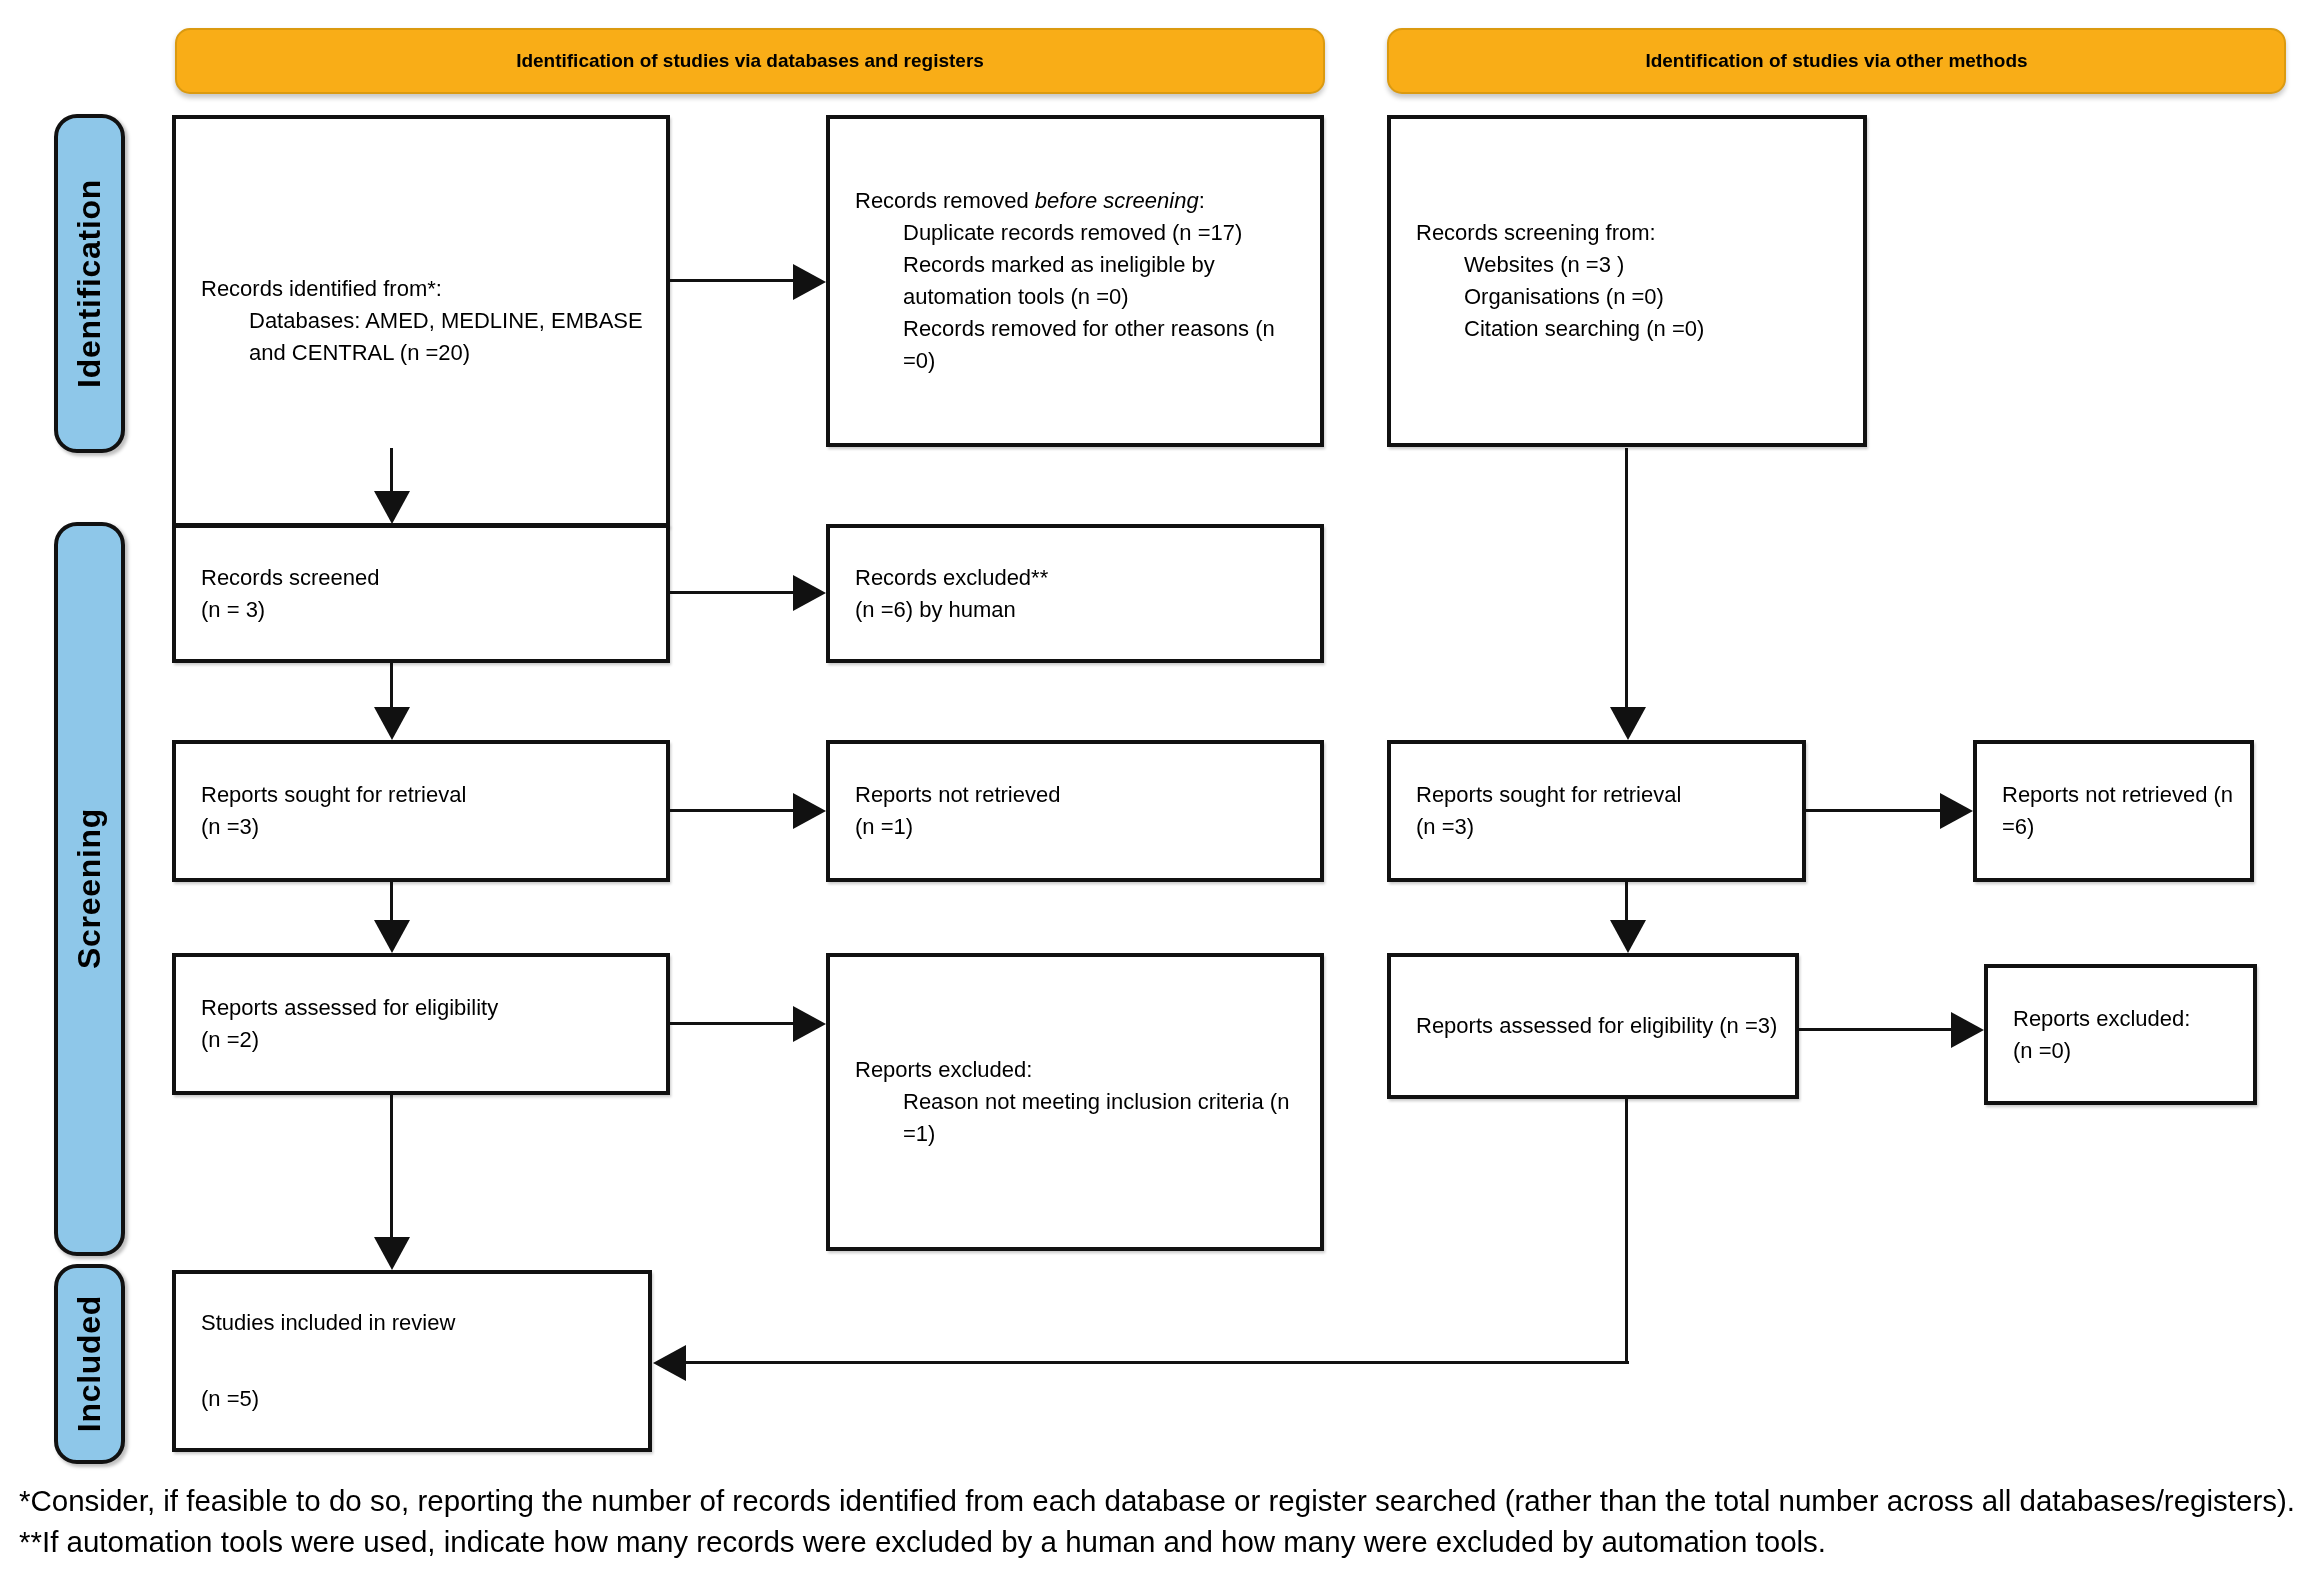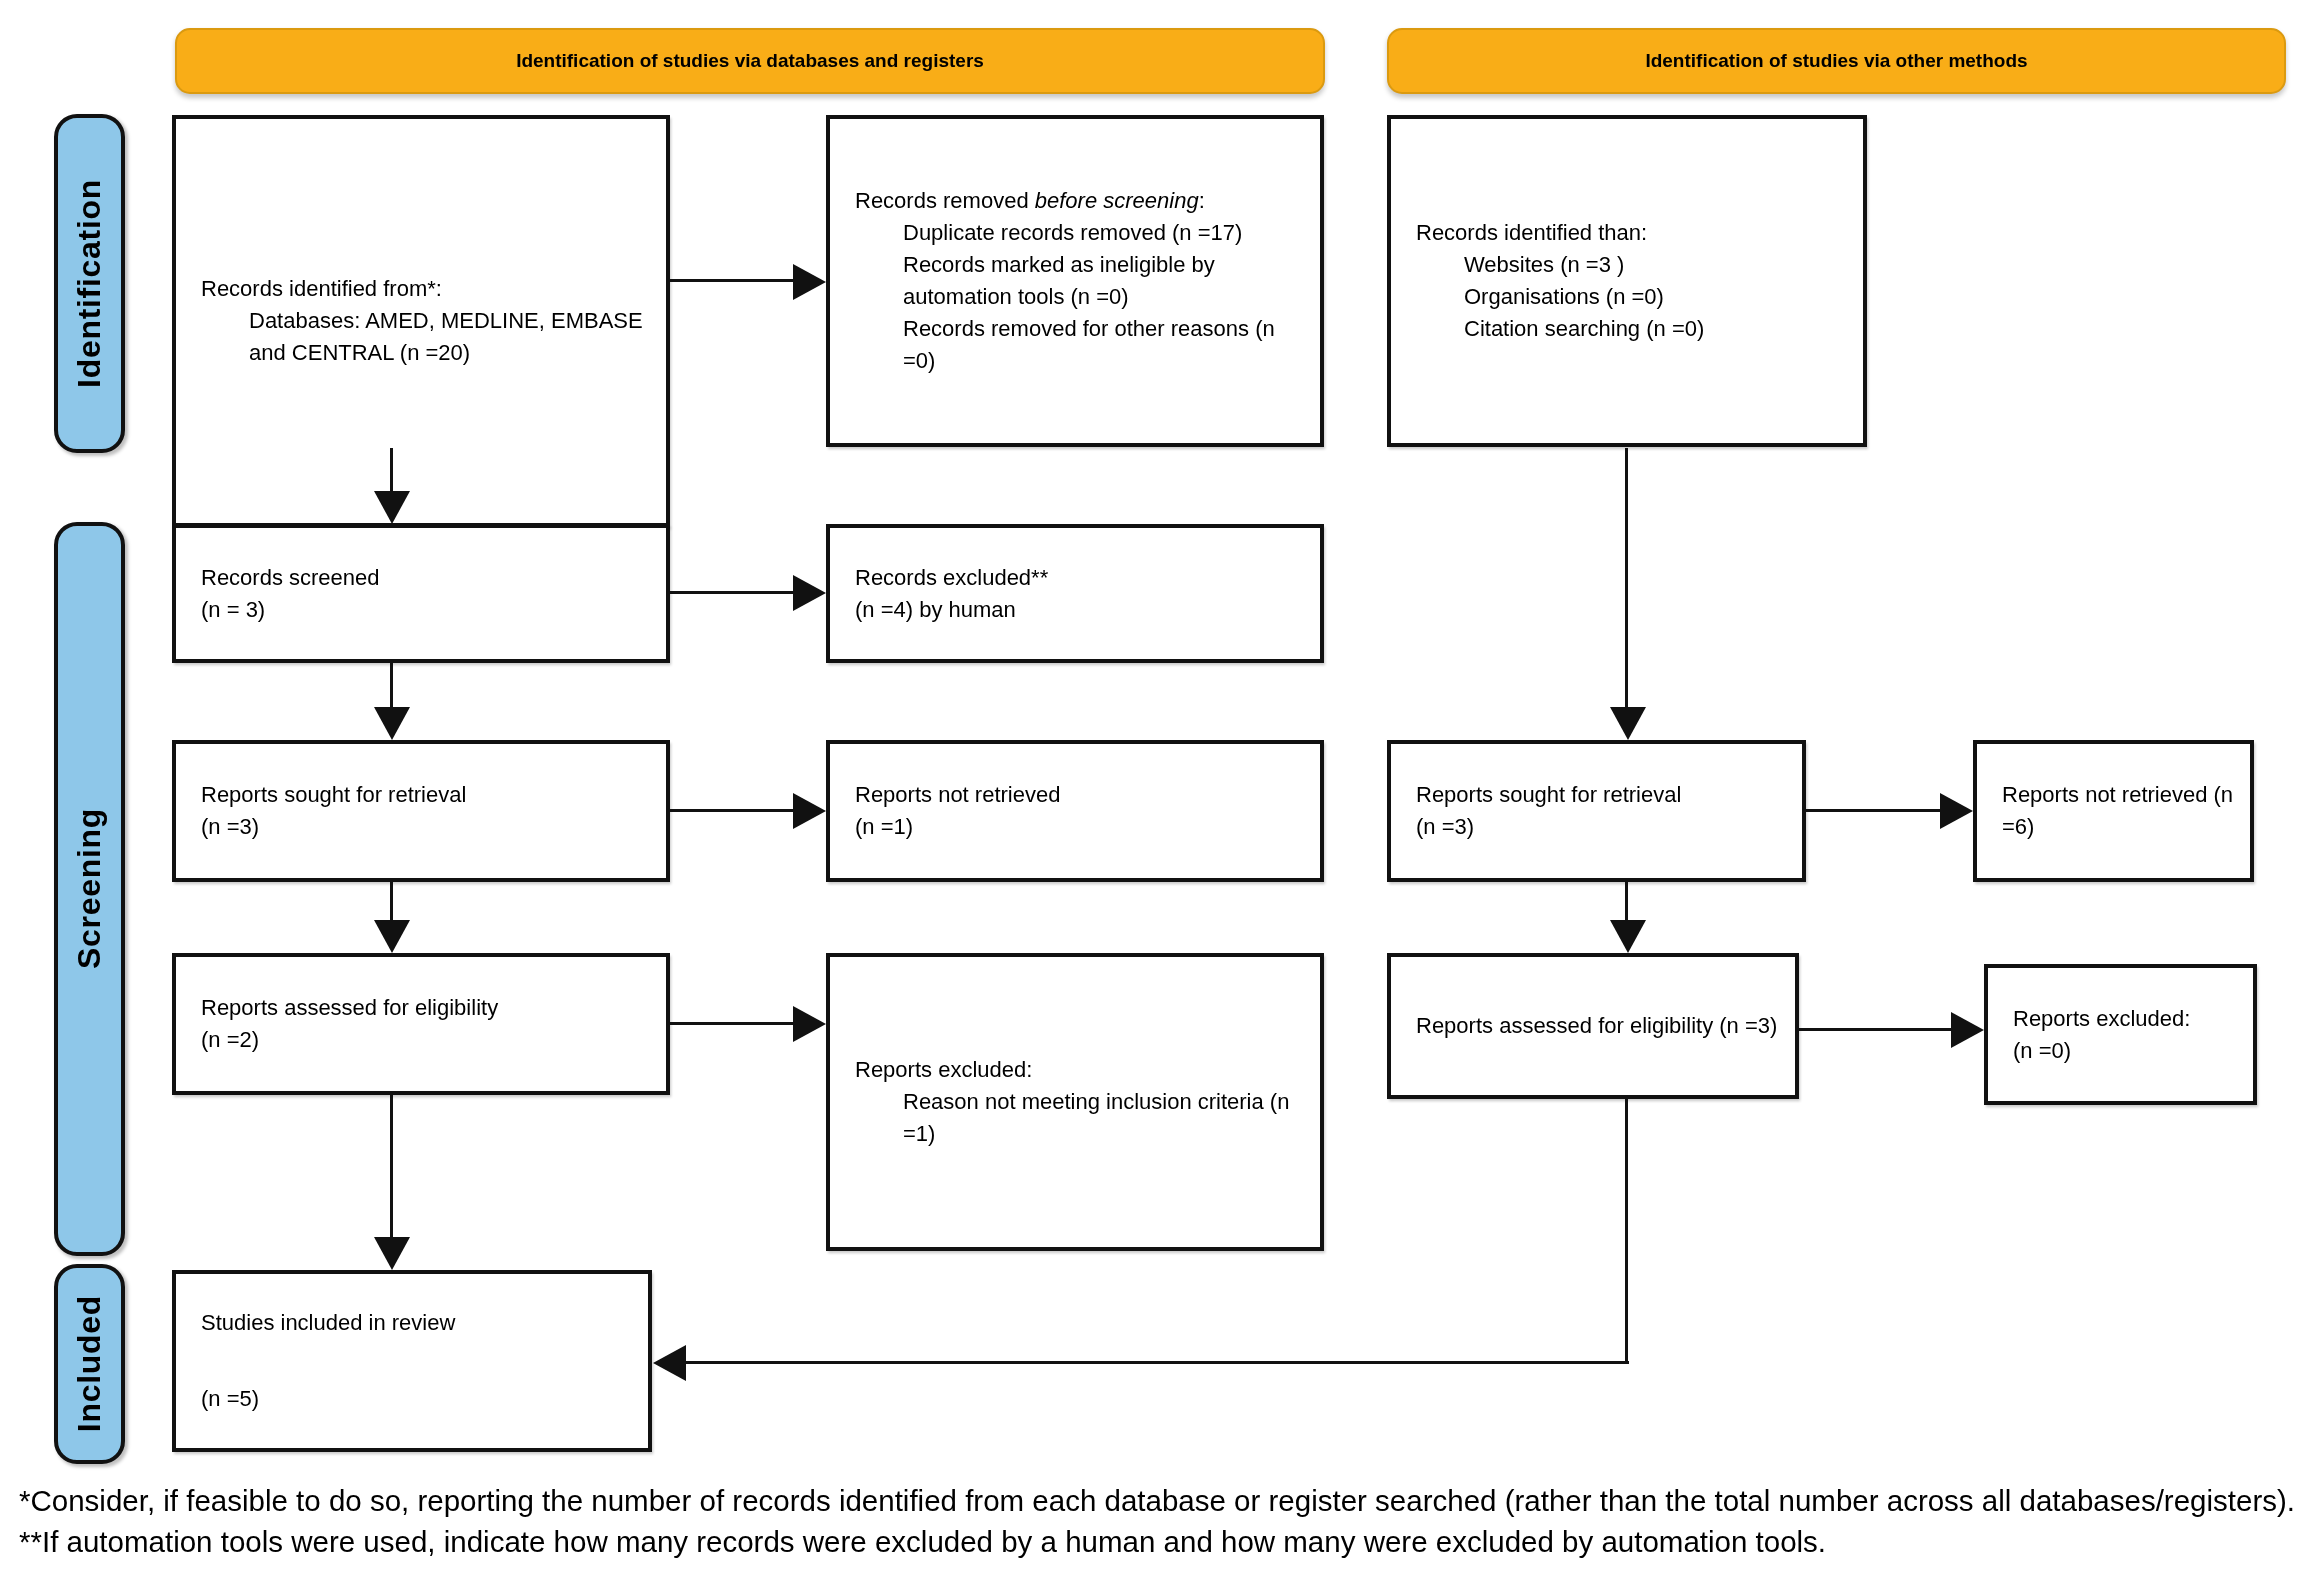--- a/index.html
+++ b/index.html
@@ -108,21 +108,21 @@
     <div class="ind">Records removed for other reasons (n =0)</div>
   </div>
 
   <div class="nbox" id="box-records-screened">
     <div>Records screened</div>
     <div>(n = 3)</div>
   </div>
 
   <div class="nbox" id="box-records-excluded">
     <div>Records excluded**</div>
-    <div>(n =4) by human</div>
+    <div>(n =6) by human</div>
   </div>
 
   <div class="nbox" id="box-reports-sought-db">
     <div>Reports sought for retrieval</div>
     <div>(n =3)</div>
   </div>
 
   <div class="nbox" id="box-reports-not-retrieved-db">
     <div>Reports not retrieved</div>
     <div>(n =1)</div>
@@ -137,21 +137,21 @@
     <div>Reports excluded:</div>
     <div class="ind">Reason not meeting inclusion criteria (n =1)</div>
   </div>
 
   <div class="nbox" id="box-studies-included">
     <div>Studies included in review</div>
     <div>(n =5)</div>
   </div>
 
   <div class="nbox" id="box-other-identified">
-    <div>Records identified than:</div>
+    <div>Records screening from:</div>
     <div class="ind">Websites (n =3 )</div>
     <div class="ind">Organisations (n =0)</div>
     <div class="ind">Citation searching (n =0)</div>
   </div>
 
   <div class="nbox" id="box-reports-sought-other">
     <div>Reports sought for retrieval</div>
     <div>(n =3)</div>
   </div>
 

